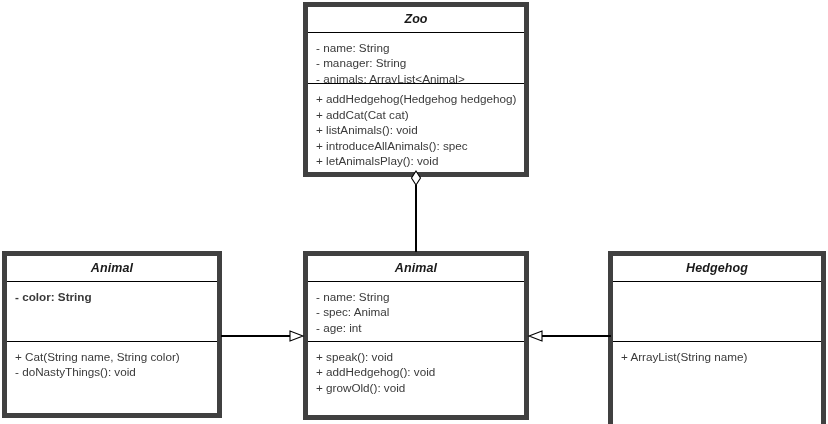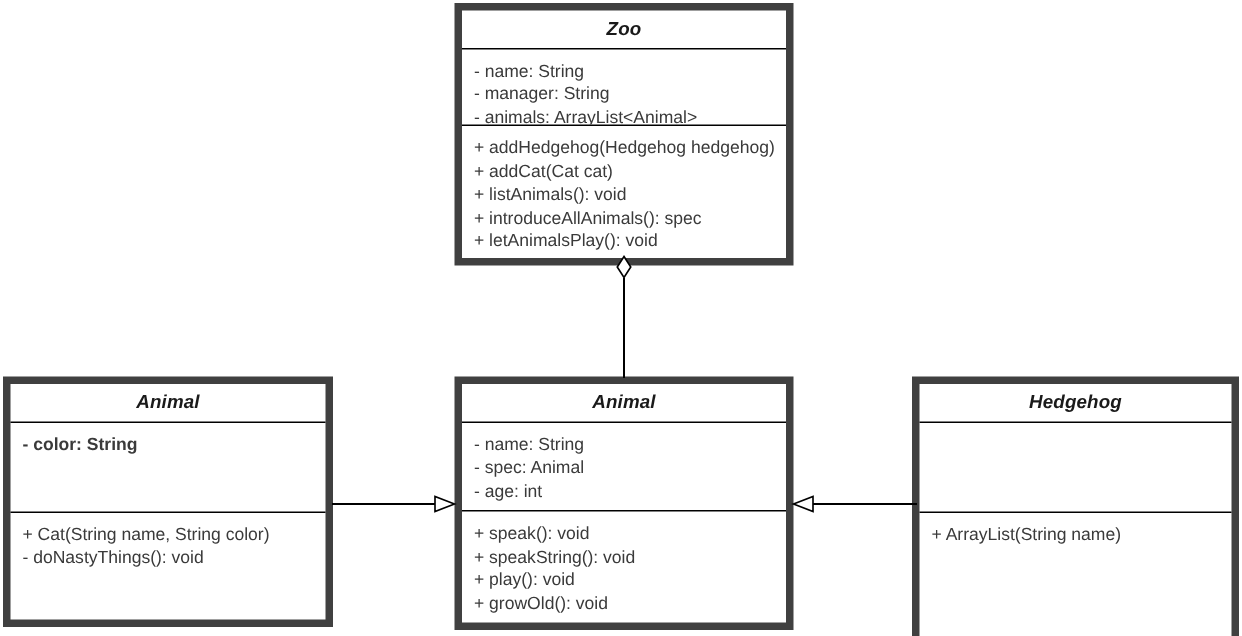--- a/index.html
+++ b/index.html
@@ -107,22 +107,21 @@
 
   <div class="uml-class" style="left:303px; top:251px; width:226px; height:169px;">
     <div class="class-title">Animal</div>
     <div class="class-section attrs" style="height:60px;">
       <div class="member">- name: String</div>
       <div class="member">- spec: Animal</div>
       <div class="member">- age: int</div>
     </div>
     <div class="class-section methods">
       <div class="member">+ speak(): void</div>
-      <div class="member">+ speakString(): void</div>
-      <div class="member">+ play(): void</div>
+      <div class="member">+ addHedgehog(): void</div>
       <div class="member">+ growOld(): void</div>
     </div>
   </div>
 
   <div class="uml-class" style="left:608px; top:251px; width:218px; height:206px;">
     <div class="class-title">Hedgehog</div>
     <div class="class-section attrs" style="height:60px;"></div>
     <div class="class-section methods">
       <div class="member">+ ArrayList(String name)</div>
     </div>

